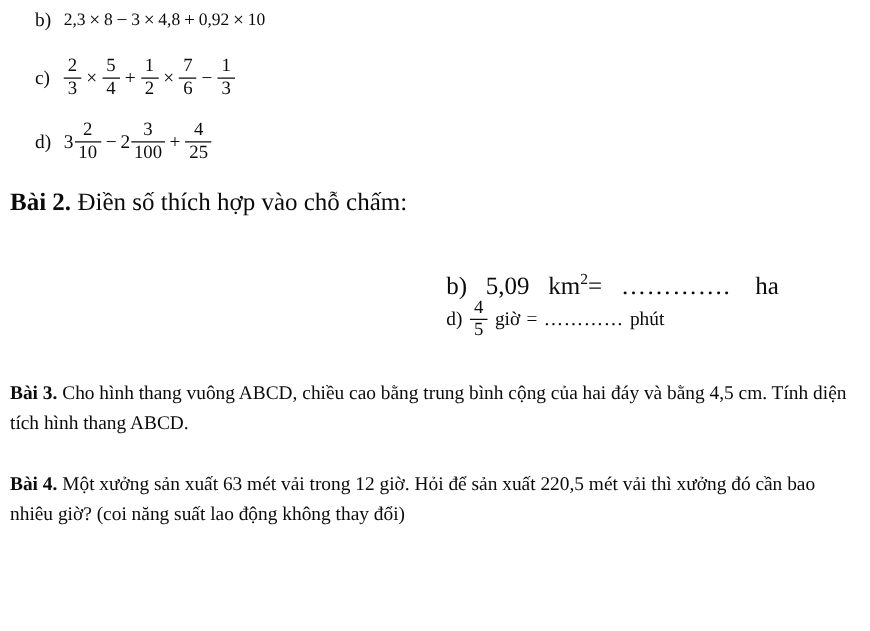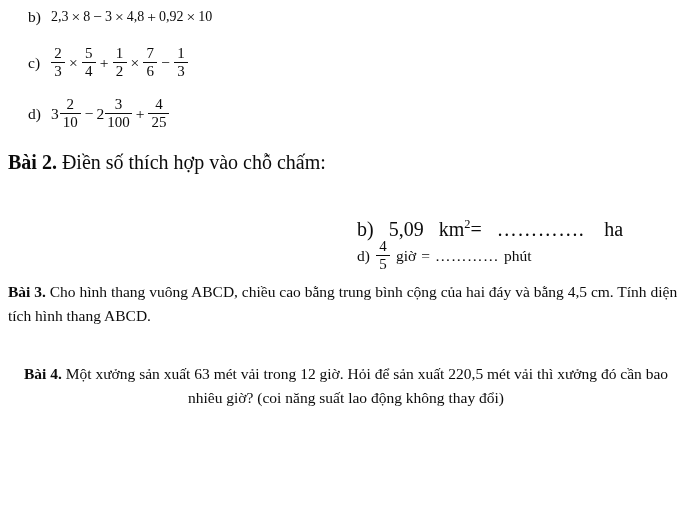--- a/index.html
+++ b/index.html
@@ -211,22 +211,22 @@
     <span class="sp"></span>
     <span>giờ</span>
     <span class="sp"></span>
     <span>=</span>
     <span class="sp"></span>
     <span class="dots">…………</span>
     <span class="sp"></span>
     <span>phút</span>
   </div>
 
-  <div class="para" style="left:8px; top:280px; width:676px;font-family:Liberation Serif, serif;">
+  <div class="para" style="left:8px; top:303px; width:676px;font-family:Liberation Serif, serif;">
     <span class="b">Bài 3.</span><span> Cho hình thang vuông ABCD, chiều cao bằng trung bình cộng của hai đáy và bằng 4,5 cm. Tính diện tích hình thang ABCD.</span>
   </div>
 
-  <div class="para" style="left:8px; top:362px; width:676px;text-align:center;">
+  <div class="para" style="left:8px; top:376px; width:676px;">
     <span class="b">Bài 4.</span><span> Một xưởng sản xuất 63 mét vải trong 12 giờ. Hỏi để sản xuất 220,5 mét vải thì xưởng đó cần bao nhiêu giờ? (coi năng suất lao động không thay đổi)</span>
   </div>
 
 
 </div>
 
 </body></html>

